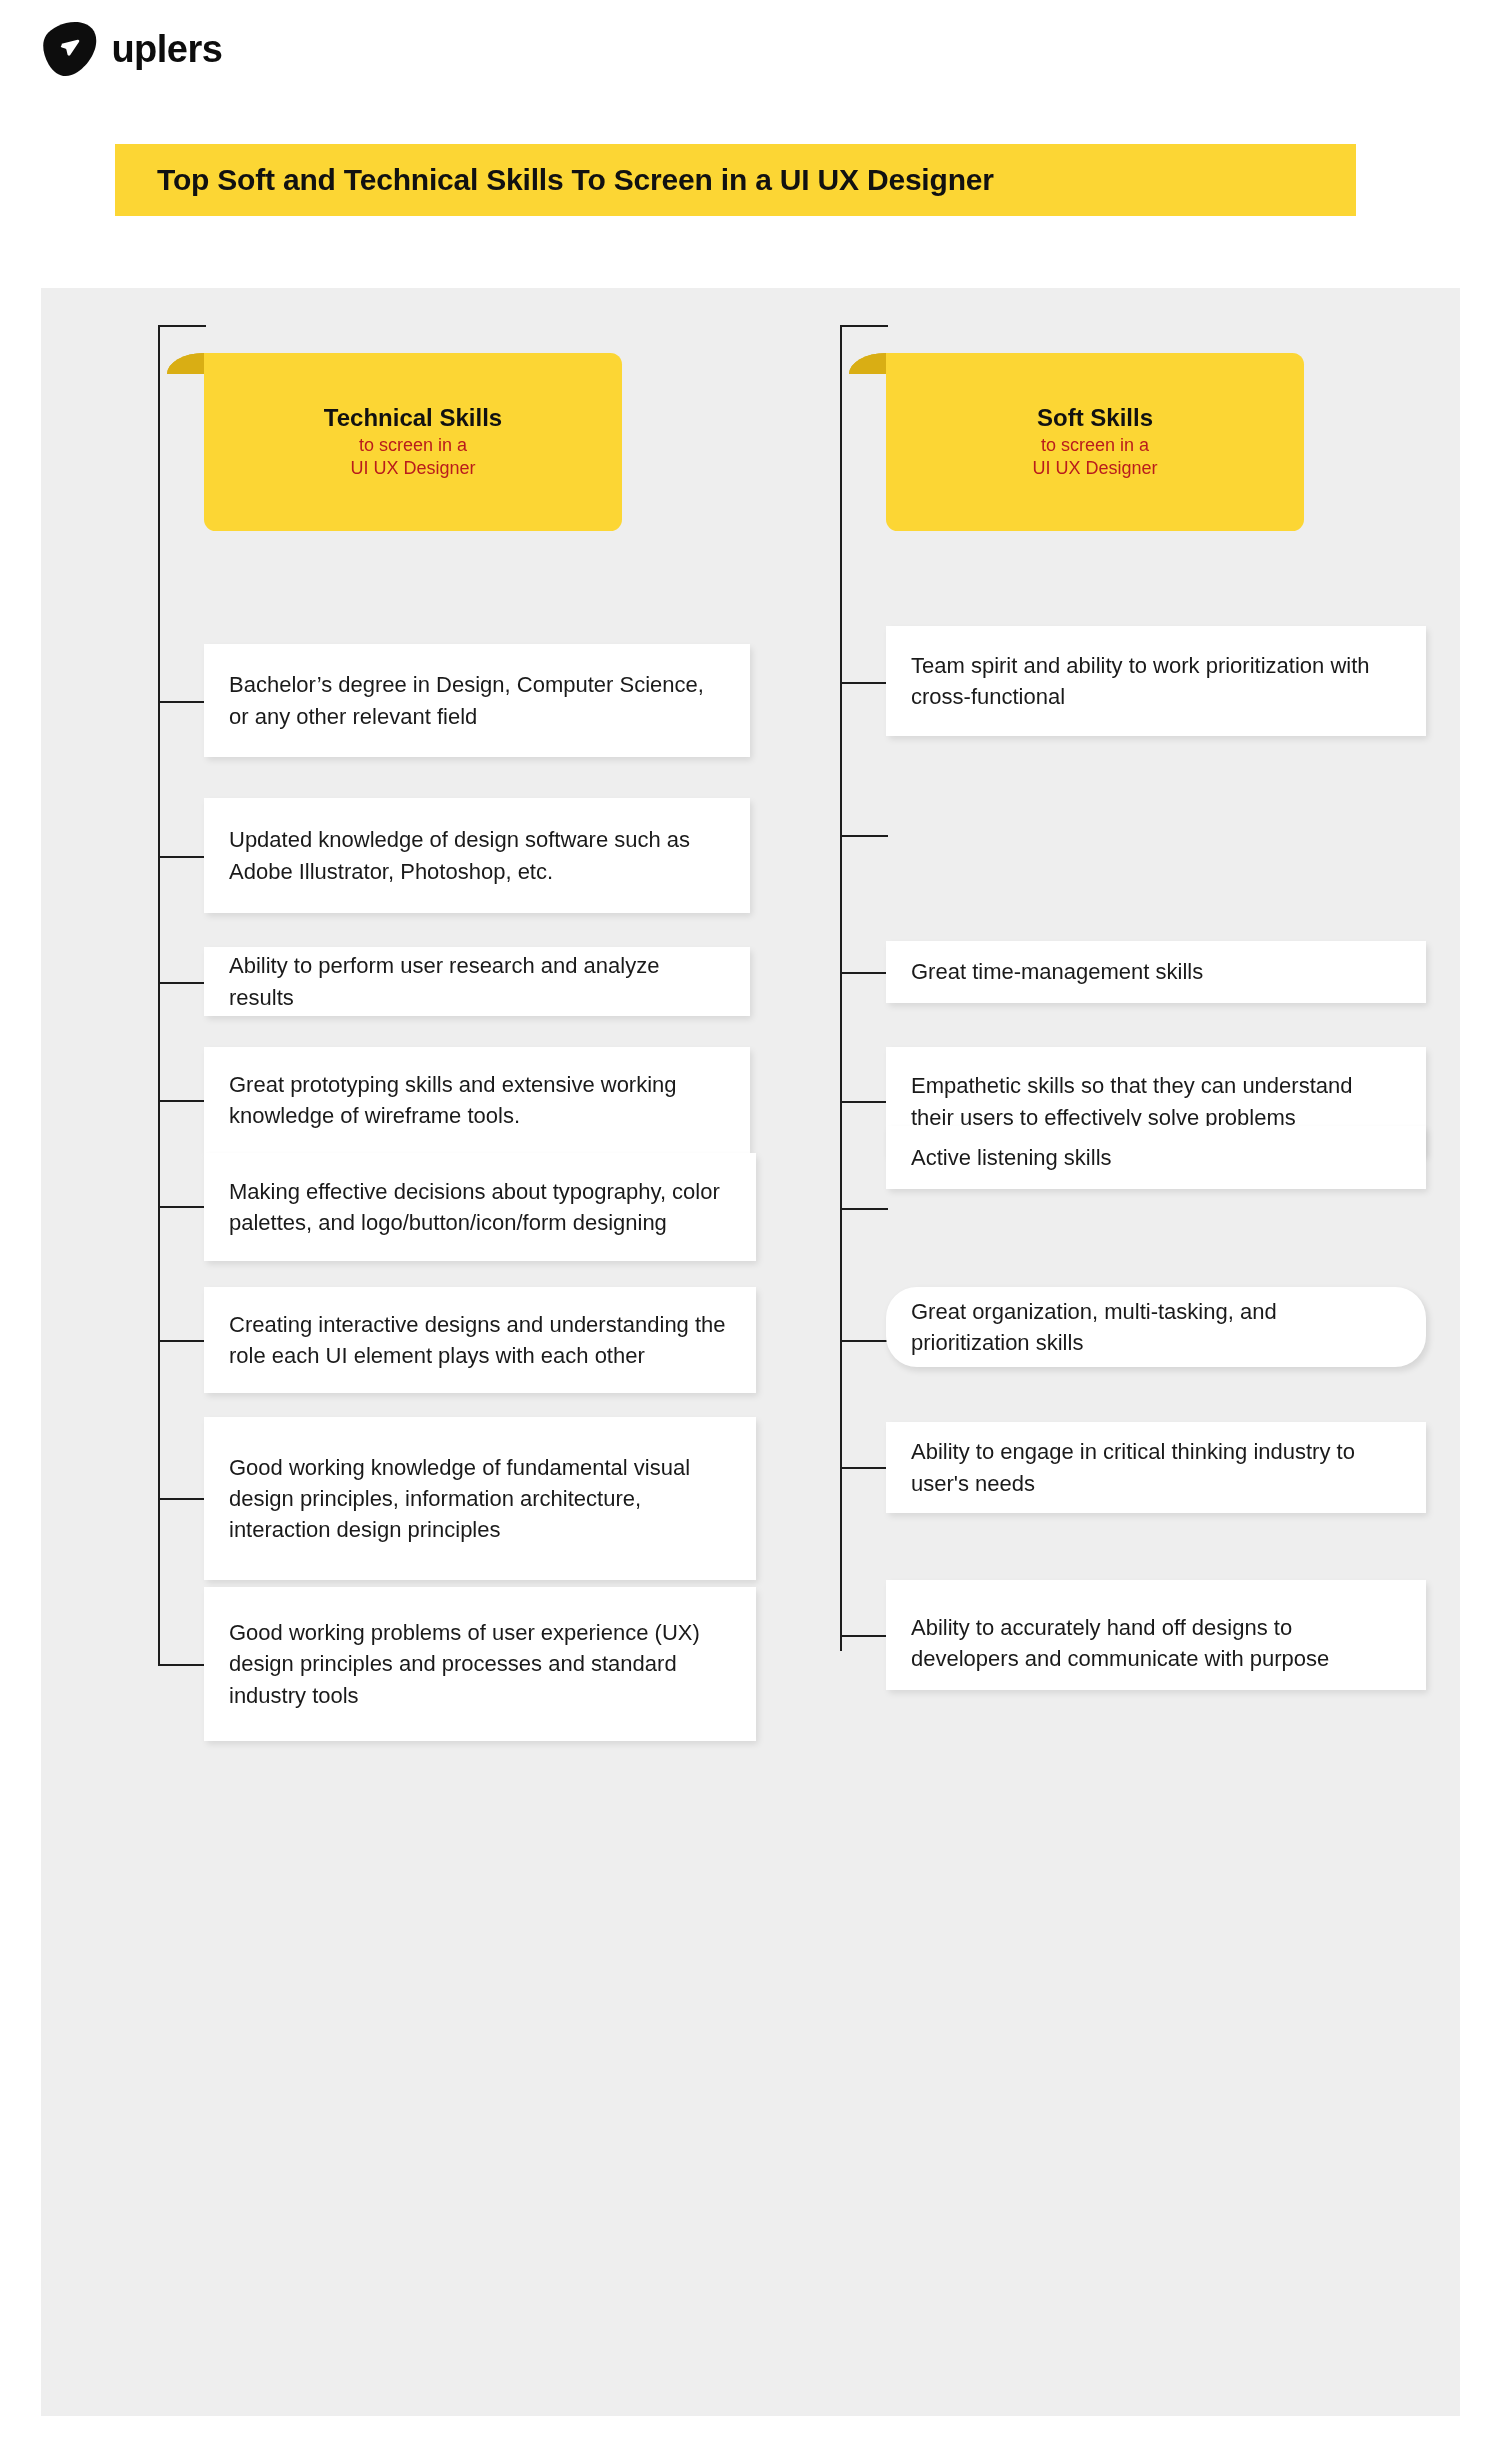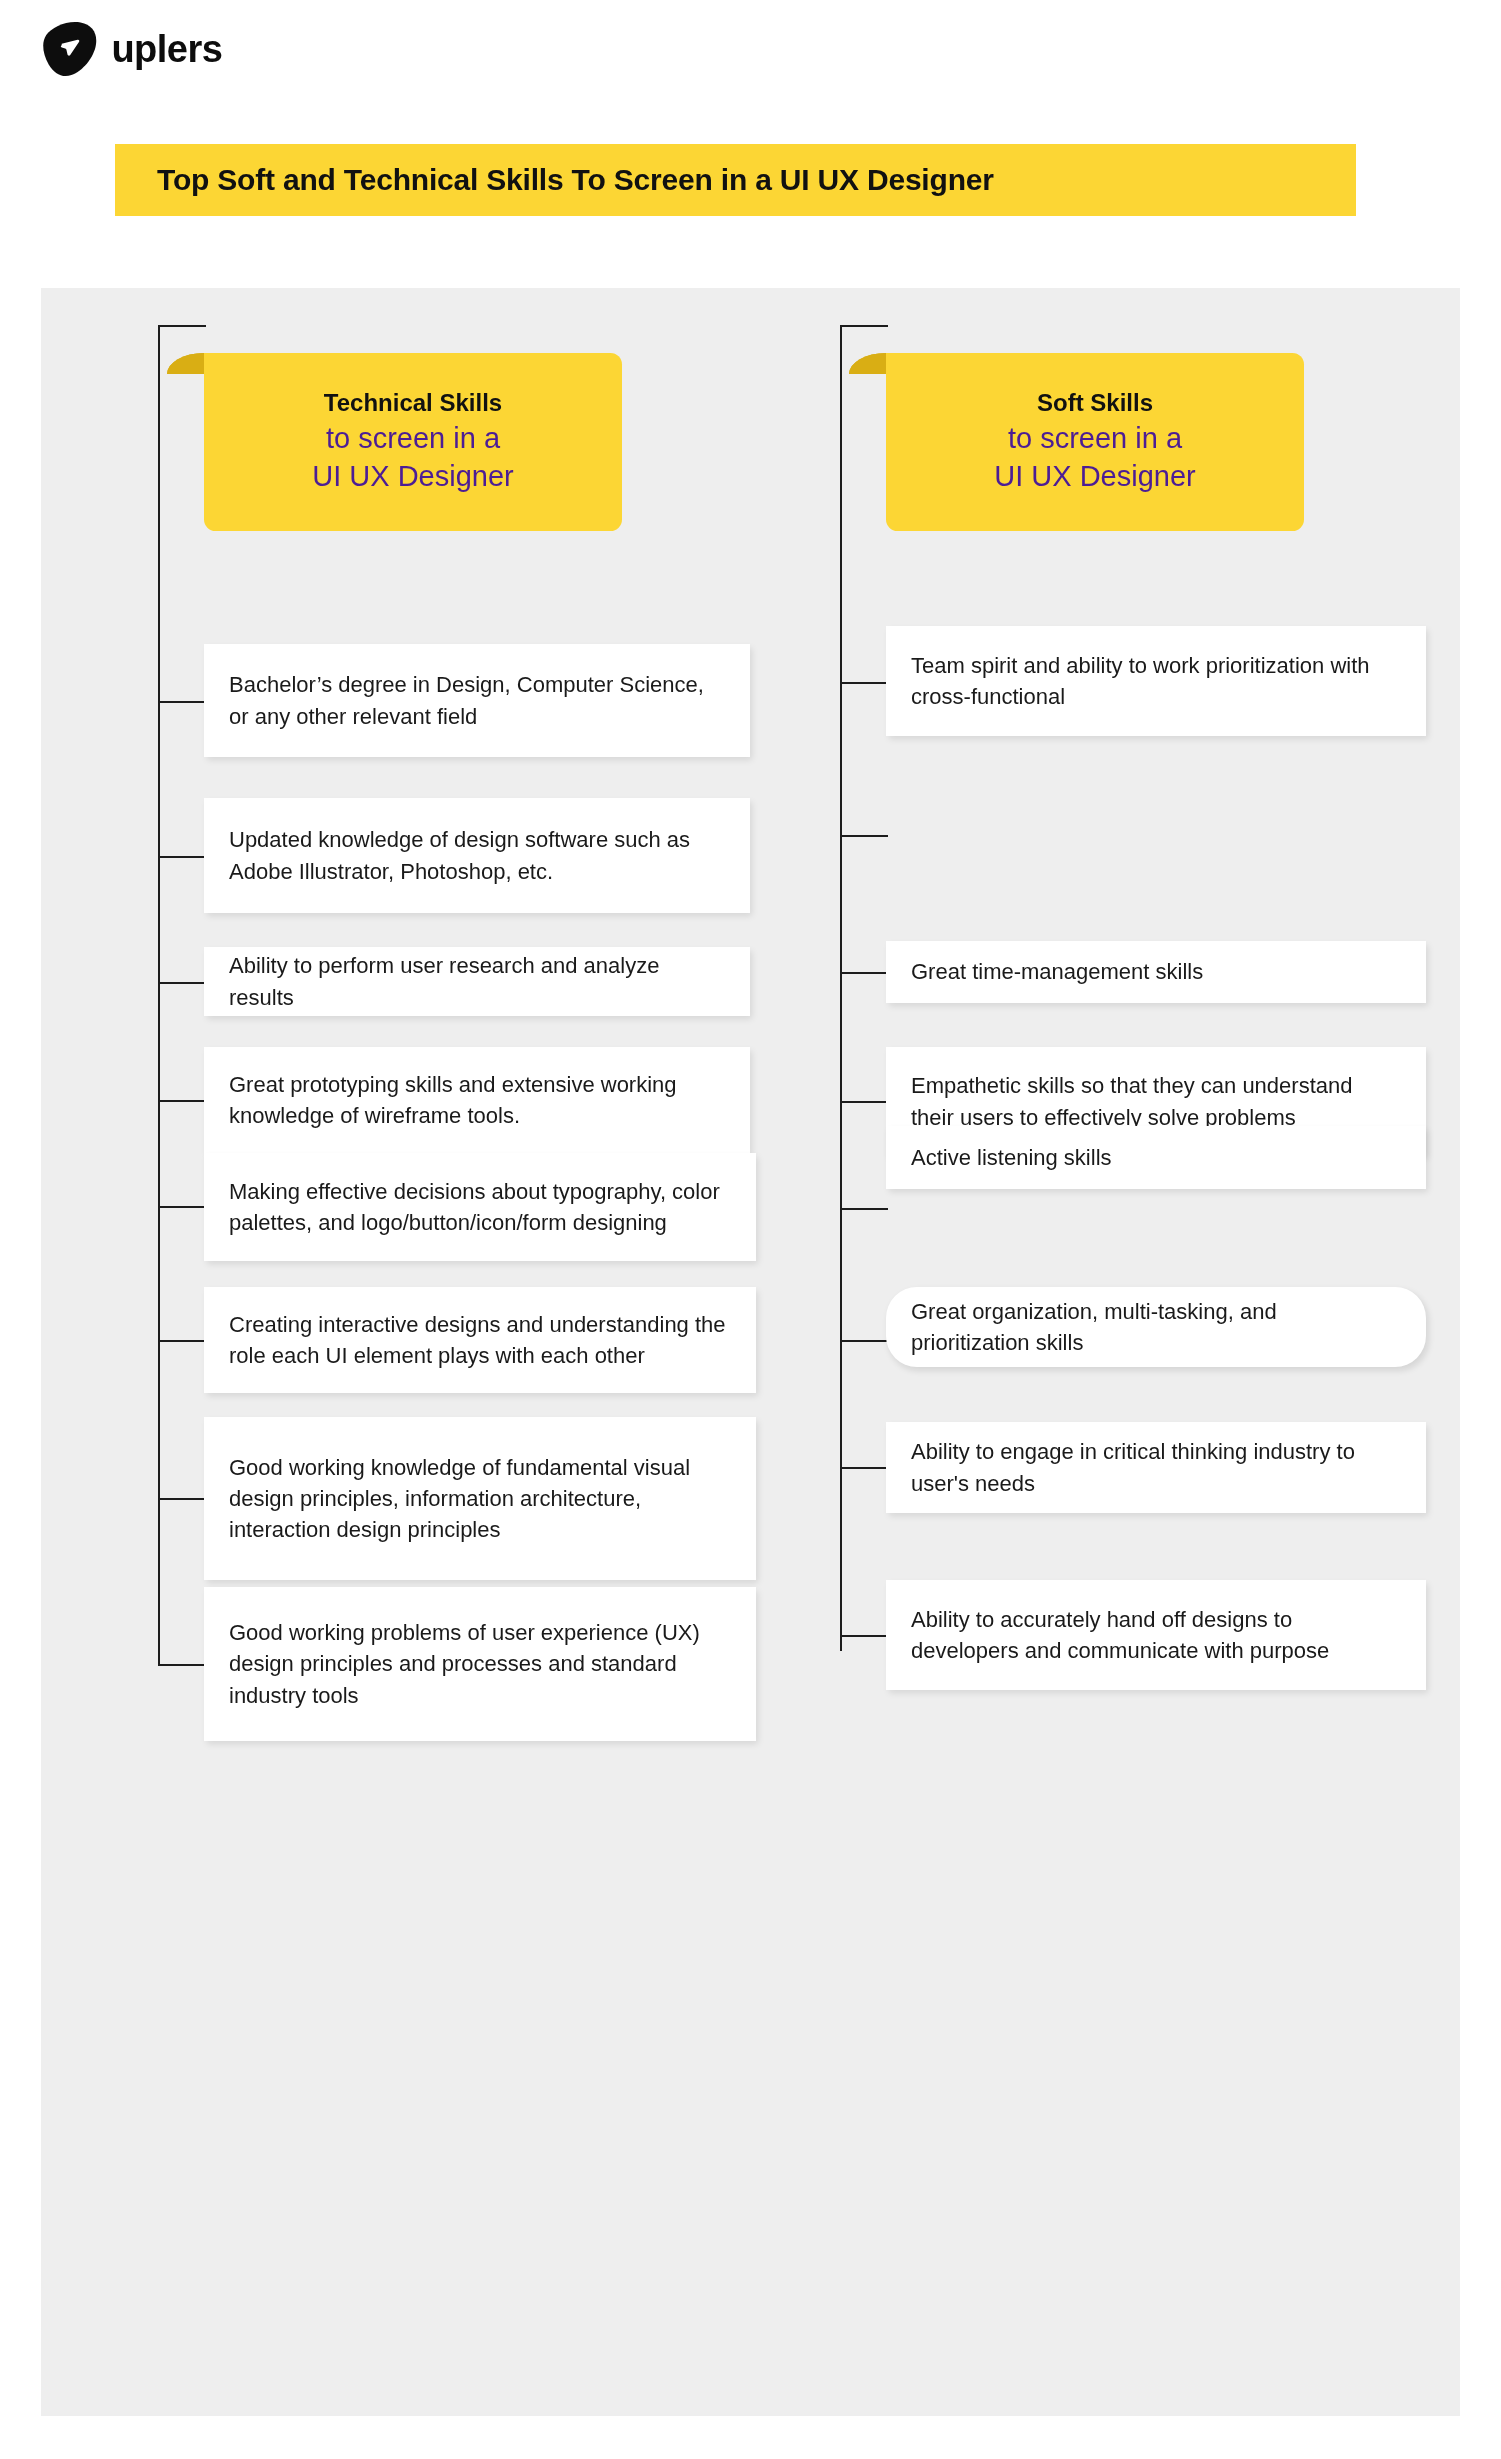--- a/index.html
+++ b/index.html
@@ -112,23 +112,23 @@
     border-top-left-radius: 37px 21px;
     border-top-right-radius: 0;
   }
   .col-header-title {
     font-size: 24px;
     font-weight: 700;
     color: #111111;
     line-height: 1.28;
   }
   .col-header-sub1, .col-header-sub2 {
-    font-size: 29px;
+    font-size: 18px;
     font-weight: 400;
-    color: #4c1d95;
+    color: #b91c1c;
     line-height: 1.32;
   }
 
   
   .spine {
     position: absolute;
     width: 1.9px;
     background: #1c1c1c;
     left: 69px;
   }
@@ -258,20 +258,20 @@
       </div>
       <div class="card" style="top:838px; height:63px;">
         <span class="card-text">Active listening skills</span>
       </div>
       <div class="card" style="top:999px; height:80px;border-radius:31px;">
         <span class="card-text">Great organization, multi-tasking, and prioritization skills</span>
       </div>
       <div class="card" style="top:1134px; height:91px;">
         <span class="card-text">Ability to engage in critical thinking industry to user's needs</span>
       </div>
-      <div class="card" style="top:1292px; height:110px;">
+      <div class="card" style="top:1292px; height:110px;align-items:flex-end;">
         <span class="card-text">Ability to accurately hand off designs to developers and communicate with purpose</span>
       </div>
     </div>
 
   </div>
 </div>
 
 
 </body></html>

